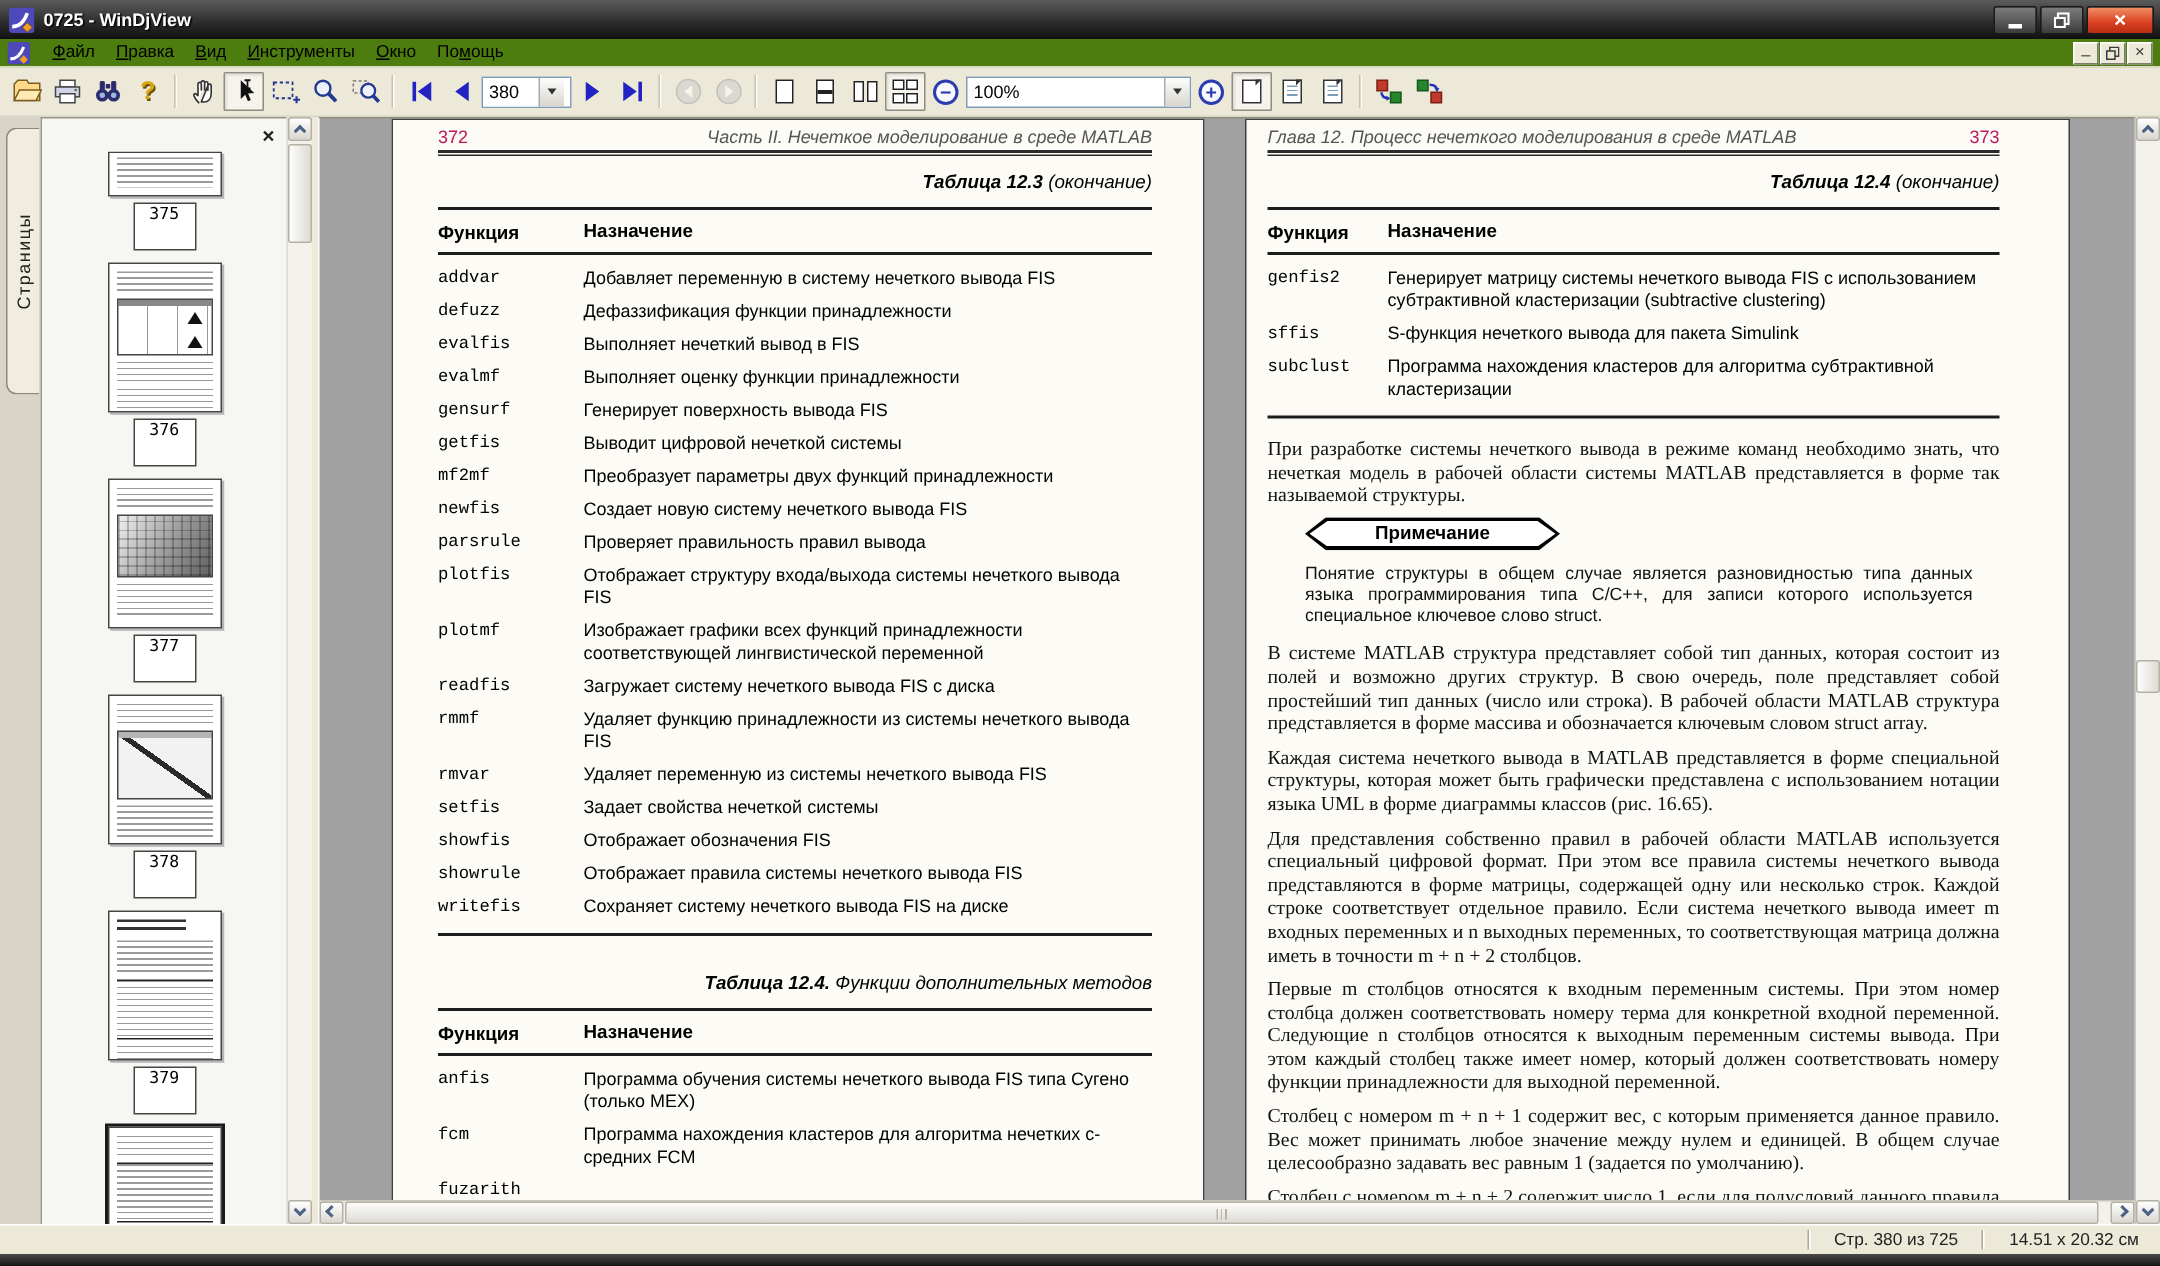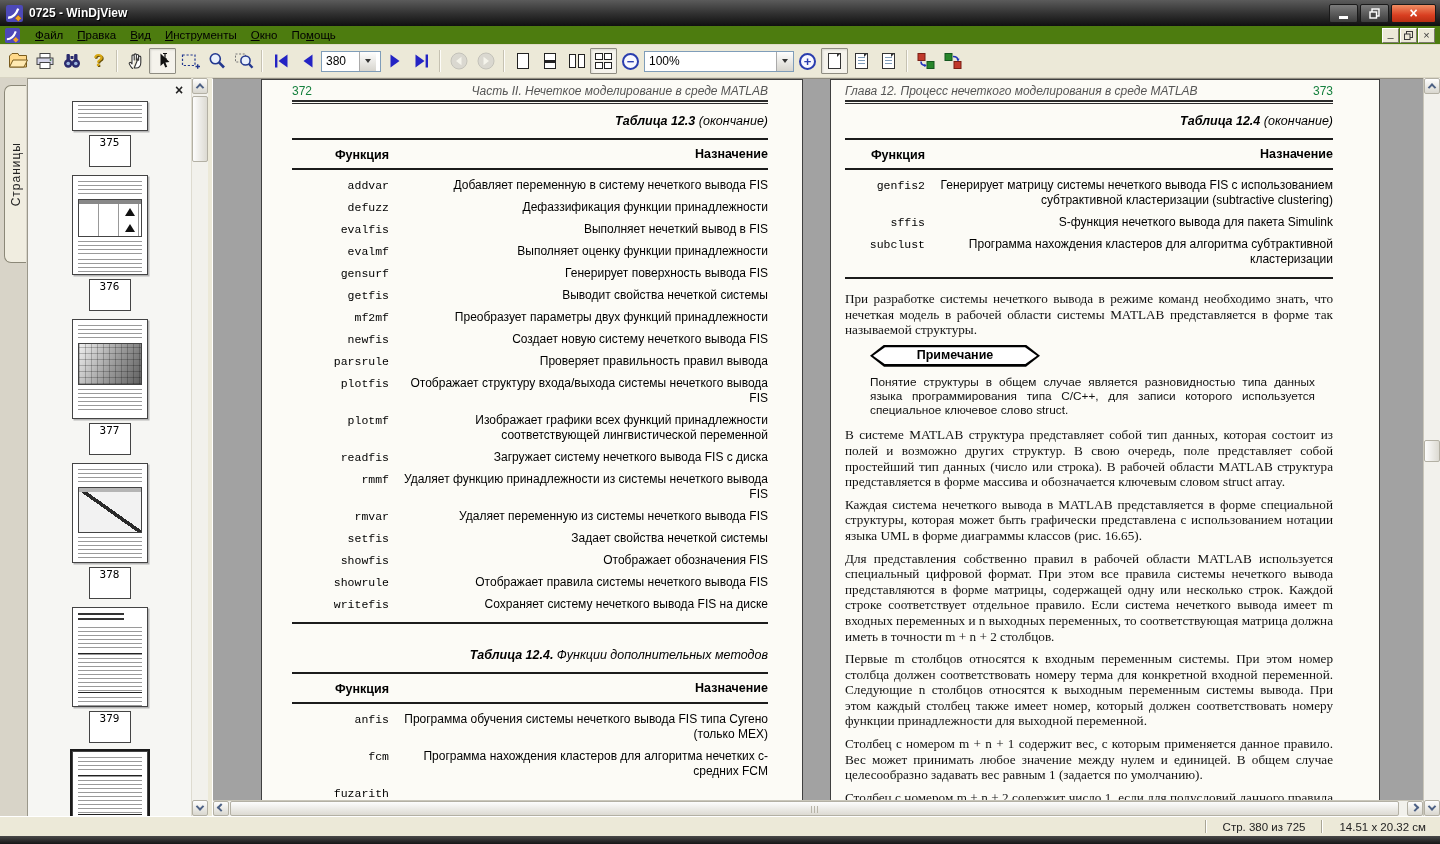--- a/index.html
+++ b/index.html
@@ -103,26 +103,26 @@
 
   .main-view { flex:1; background:#a2a2a2; position:relative; overflow:hidden; border-left:1px solid #fff; border-top:1px solid #8e8b80; }
   .pages-wrap { position:absolute; left:48px; top:0; display:flex; gap:27px; }
   .page { background:#fcfbf6; border:1px solid #3f3f3f; height:980px; }
   .page-left { width:542px; padding:4px 34px 0 30px; }
   .page-right { width:550px; padding:4px 46px 0 14px; }
 
   
   .page-head { display:flex; justify-content:space-between; align-items:baseline; font-size:12px; color:#3c3c3c; }
   .ph-title { font-style:italic; color:#555; }
-  .ph-num { color:#15803d; }
+  .ph-num { color:#be185d; }
   .ph-rule { margin-top:2px; border-top:2px solid #2b2b2b; border-bottom:1px solid #2b2b2b; height:4px; margin-bottom:10px; }
   .tcaption { text-align:right; font-size:12.5px; margin:8px 0 10px; }
   .tcap-b { font-weight:bold; font-style:italic; }
   .tcap-r { font-style:italic; }
-  .btable { border-top:2px solid #1c1c1c;text-align:right; }
+  .btable { border-top:2px solid #1c1c1c; }
   .btable-head { display:flex; padding:7px 0 6px; border-bottom:2px solid #1c1c1c; font-weight:bold; font-size:12.5px; }
   .btable-rows { padding:8px 0 3px; border-bottom:2px solid #1c1c1c; }
   .btable-row { display:flex; margin-bottom:7px; }
   .bt-fn { flex:0 0 97px; font-family:"Liberation Mono", monospace; font-size:11.5px; padding-top:1px; }
   .page-right .bt-fn { flex:0 0 80px; }
   .bt-desc { flex:1; font-size:12px; line-height:15px; }
   .bpara { font-family:"Liberation Serif", serif; font-size:13.2px; line-height:15.6px; text-align:justify; margin:0 0 7px; color:#111; }
   .lead-para { margin-top:12px; }
   .note { margin:6px 18px 10px 25px; }
   .note-banner { position:relative; width:170px; height:22px; background:#000;
@@ -500,21 +500,21 @@
                   <span class="bt-desc">Выполняет оценку функции принадлежности</span>
                 </div>
 
                 <div class="btable-row">
                   <span class="bt-fn">gensurf</span>
                   <span class="bt-desc">Генерирует поверхность вывода FIS</span>
                 </div>
 
                 <div class="btable-row">
                   <span class="bt-fn">getfis</span>
-                  <span class="bt-desc">Выводит свойства нечеткой системы</span>
+                  <span class="bt-desc">Выводит цифровой нечеткой системы</span>
                 </div>
 
                 <div class="btable-row">
                   <span class="bt-fn">mf2mf</span>
                   <span class="bt-desc">Преобразует параметры двух функций принадлежности</span>
                 </div>
 
                 <div class="btable-row">
                   <span class="bt-fn">newfis</span>
                   <span class="bt-desc">Создает новую систему нечеткого вывода FIS</span>

